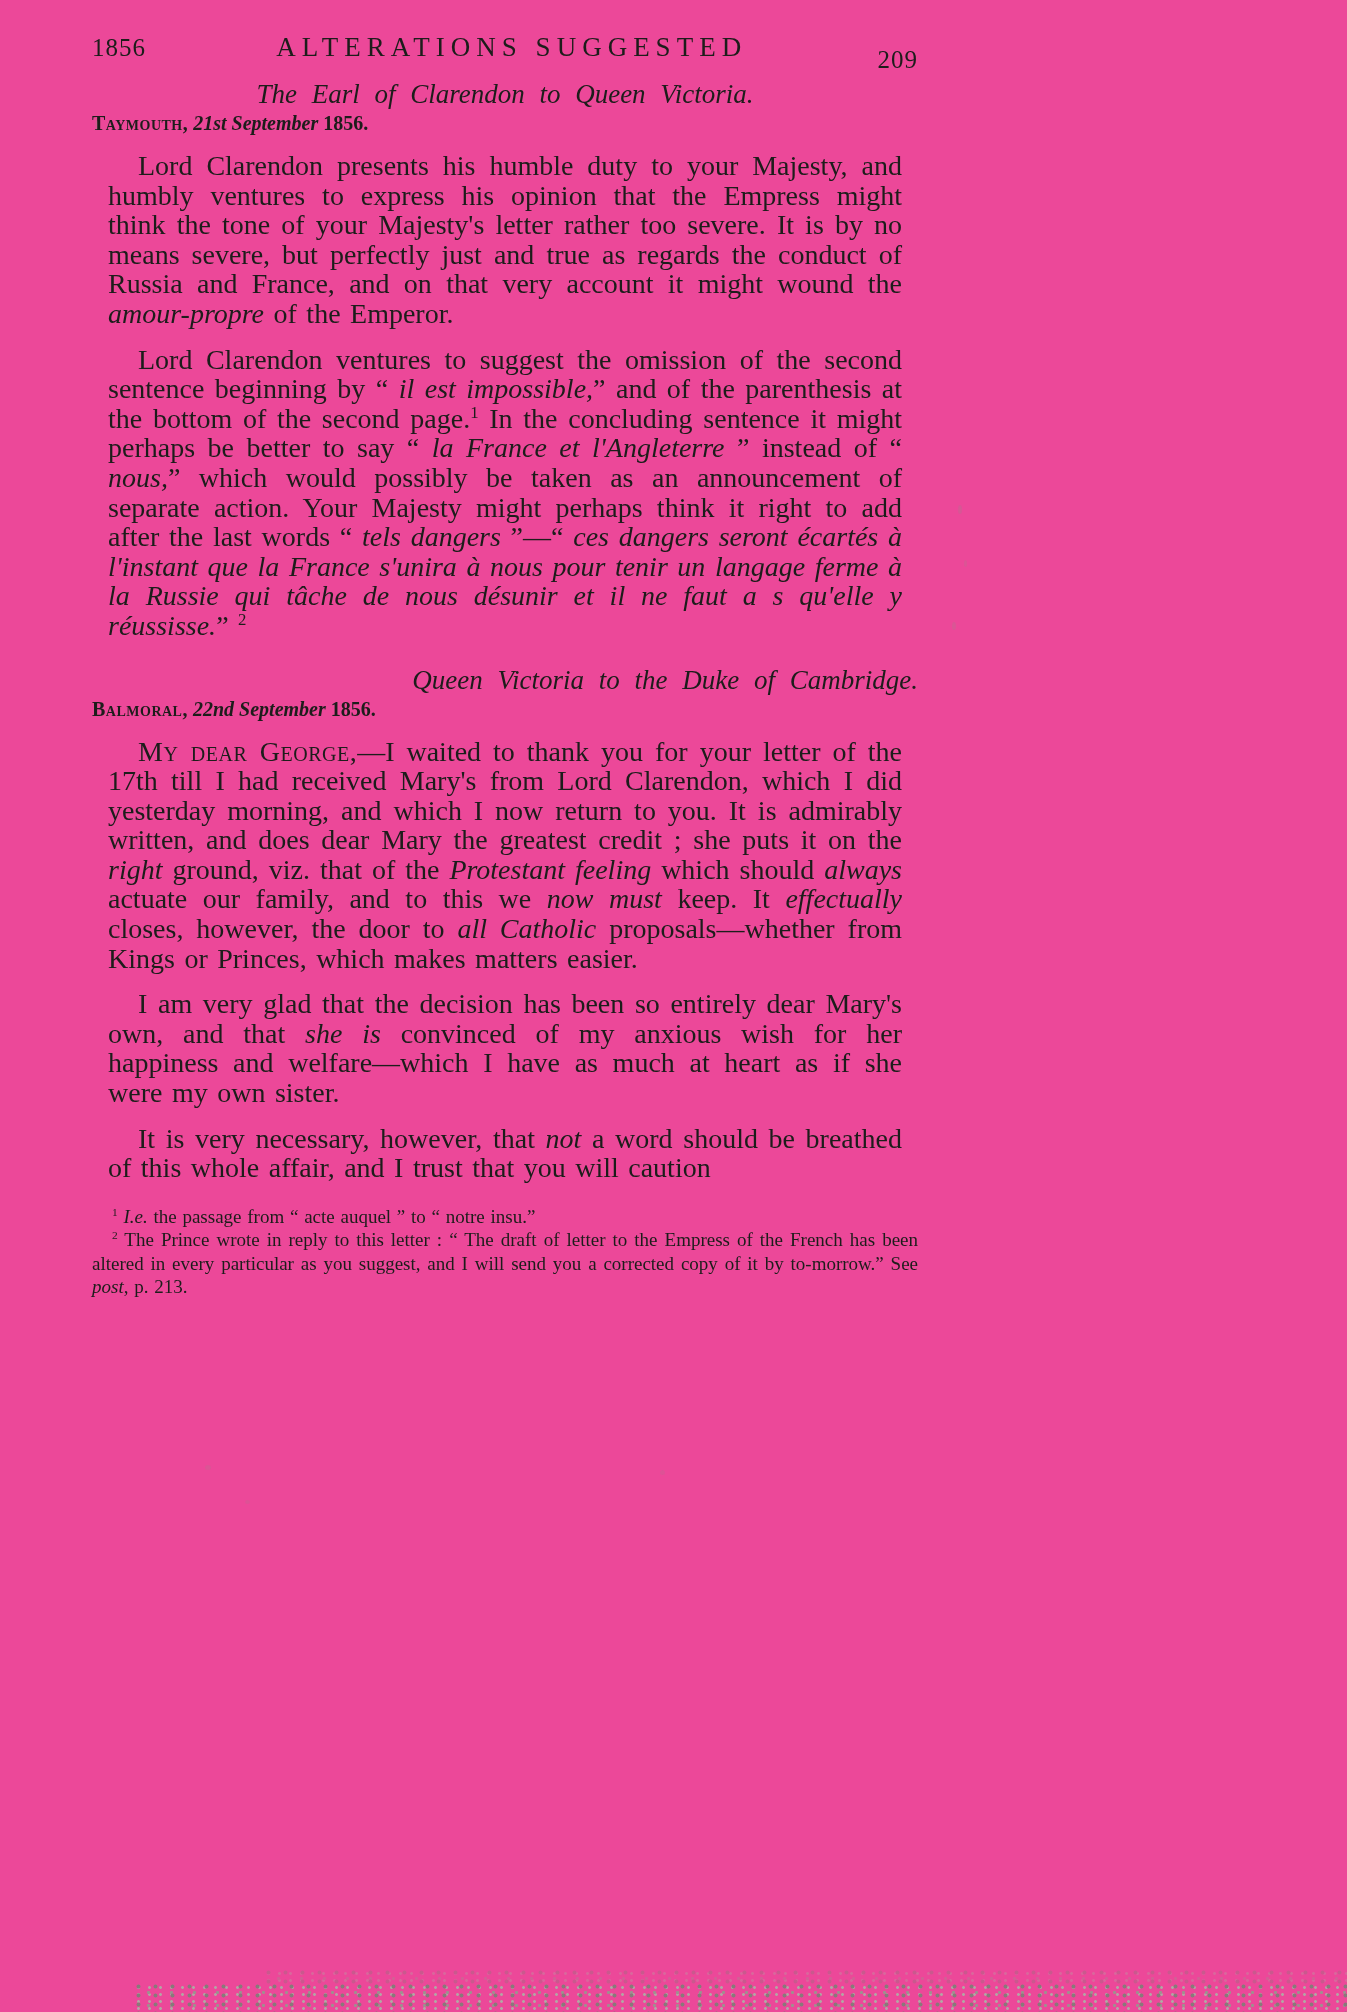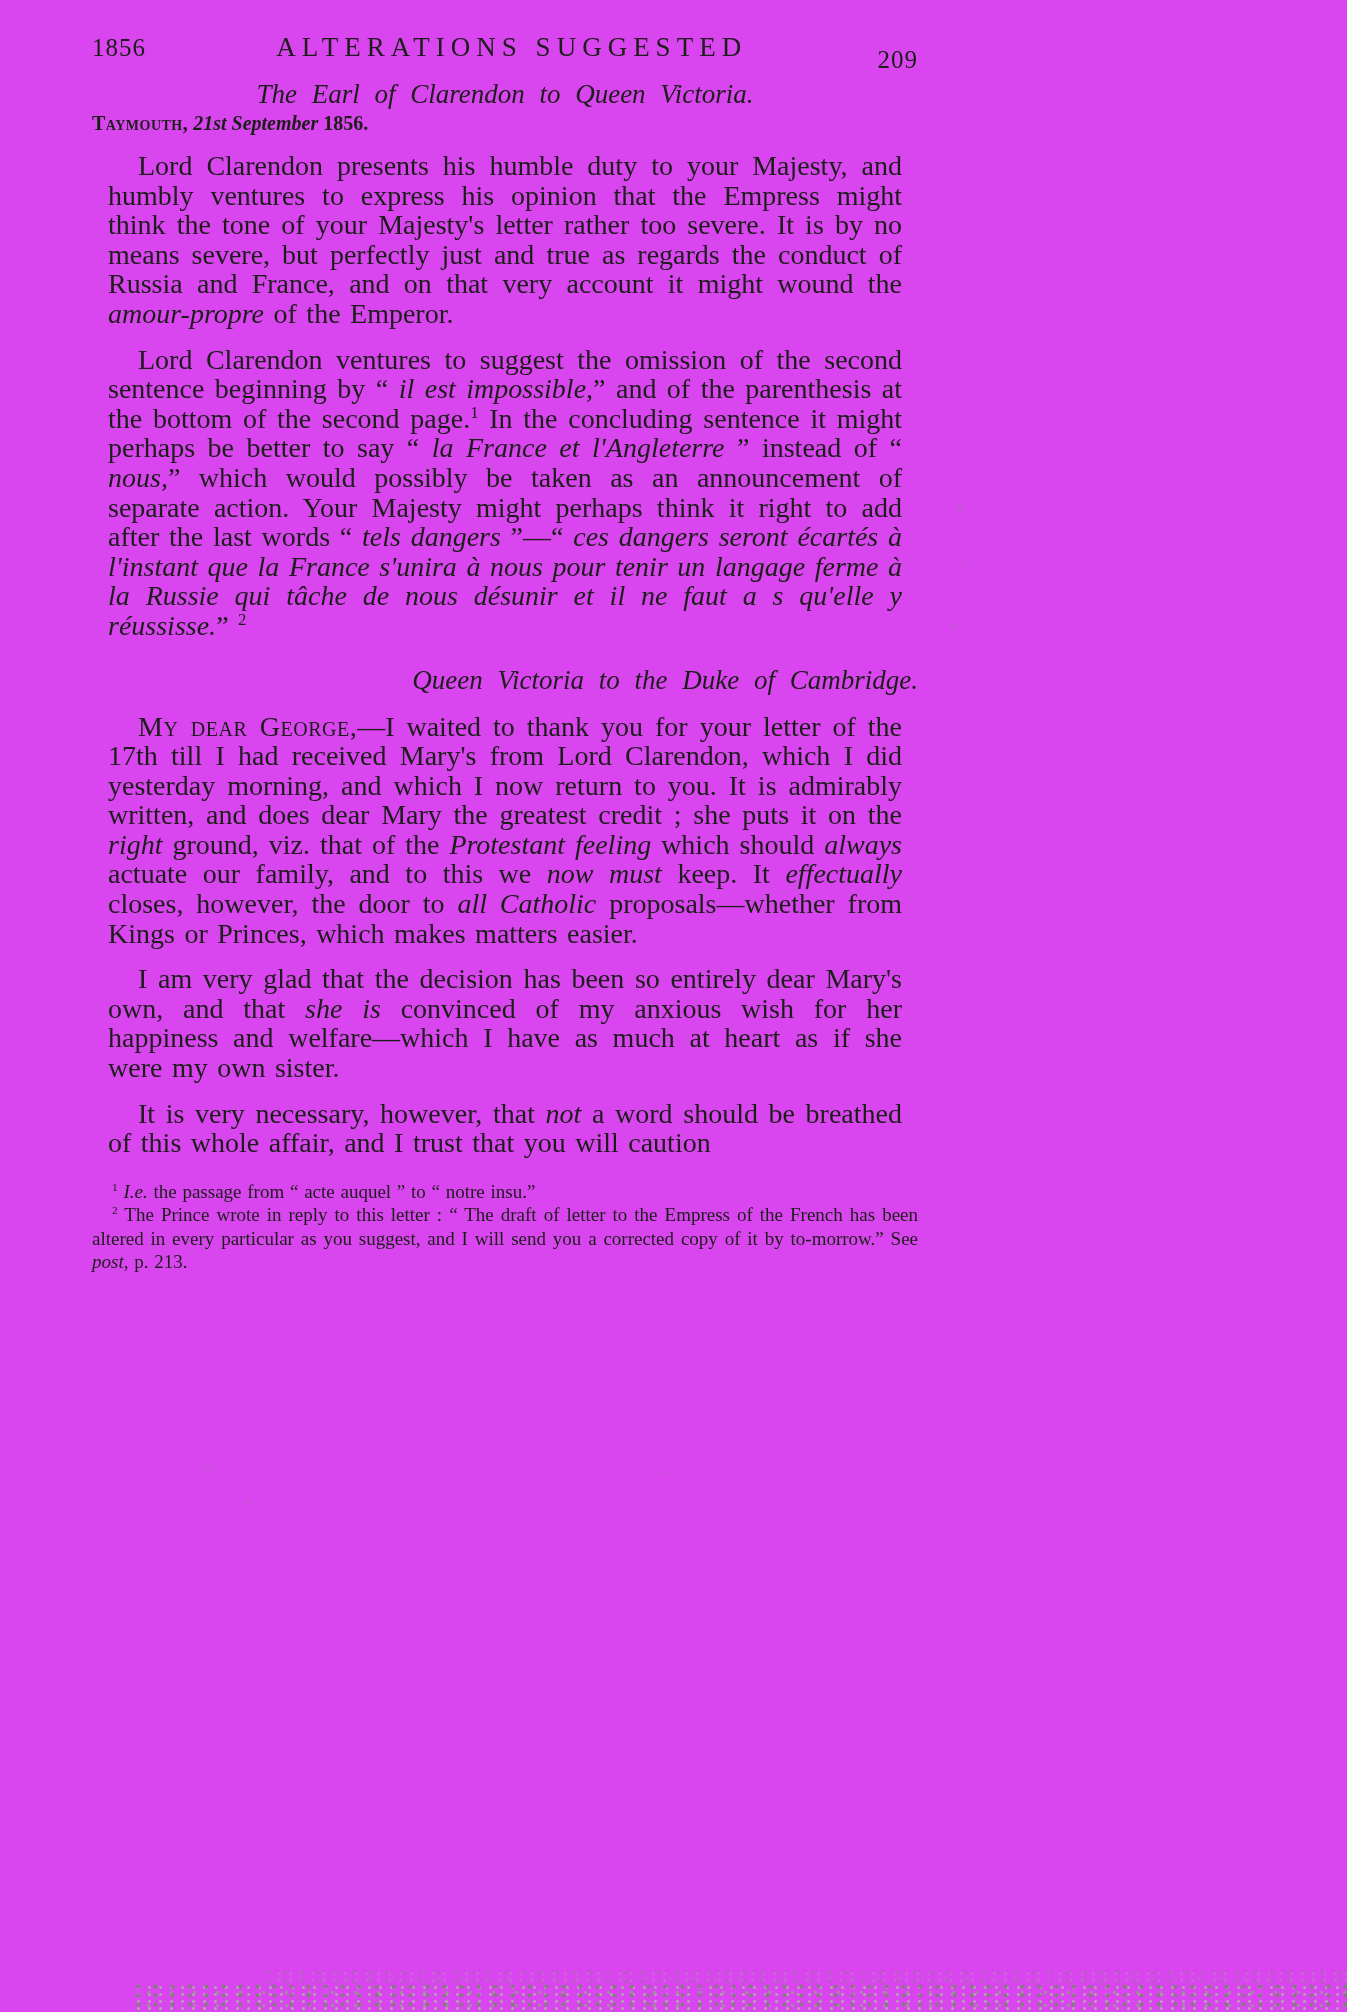--- a/index.html
+++ b/index.html
@@ -1,21 +1,21 @@
 <!DOCTYPE html>
 <html><head>
 <meta charset="utf-8">
 <style>
   html, body { margin: 0; padding: 0; background: #e8e8e4; }
   .page {
     position: relative;
     width: 1347px;
     height: 2012px;
     margin: 0 auto;
-    background: #d946ef;
+    background: #ec4899;
     overflow: hidden;
     font-family: "Liberation Serif", "DejaVu Serif", serif;
     color: #1d1d1b;
   }
   .content {
     position: absolute;
     left: 92px;
     top: 32px;
     width: 826px;
   }
@@ -98,20 +98,21 @@
 
     <section class="letter letter-1">
       <h2 class="letter-heading">The Earl of Clarendon to Queen Victoria.</h2>
       <div class="dateline"><span class="sc">Taymouth,</span><span class="em"> 21st September</span><span> 1856.</span></div>
       <p class="para"><span>Lord Clarendon presents his humble duty to your Majesty, and humbly ventures to express his opinion that the Empress might think the tone of your Majesty's letter rather too severe. It is by no means severe, but perfectly just and true as regards the conduct of Russia and France, and on that very account it might wound the </span><span class="em">amour-propre</span><span> of the Emperor.</span></p>
       <p class="para"><span>Lord Clarendon ventures to suggest the omission of the second sentence beginning by “ </span><span class="em">il est impossible,</span><span>” and of the parenthesis at the bottom of the second page.</span><span class="sup">1</span><span> In the concluding sentence it might perhaps be better to say “ </span><span class="em">la France et l'Angleterre</span><span> ” instead of “ </span><span class="em">nous,</span><span>” which would possibly be taken as an announcement of separate action. Your Majesty might perhaps think it right to add after the last words “ </span><span class="em">tels dangers</span><span> ”—“ </span><span class="em">ces dangers seront écartés à l'instant que la France s'unira à nous pour tenir un langage ferme à la Russie qui tâche de nous désunir et il ne faut a s qu'elle y réussisse.</span><span>” </span><span class="sup">2</span></p>
     </section>
 
     <section class="letter letter-2">
       <h2 class="letter-heading">Queen Victoria to the Duke of Cambridge.</h2>
+      <div class="dateline"><span class="sc">Balmoral,</span><span class="em"> 22nd September</span><span> 1856.</span></div>
       <p class="para"><span class="sc">My dear George,</span><span>—I waited to thank you for your letter of the 17th till I had received Mary's from Lord Clarendon, which I did yesterday morning, and which I now return to you. It is admirably written, and does dear Mary the greatest credit ; she puts it on the </span><span class="em">right</span><span> ground, viz. that of the </span><span class="em">Protestant feeling</span><span> which should </span><span class="em">always</span><span> actuate our family, and to this we </span><span class="em">now must</span><span> keep. It </span><span class="em">effectually</span><span> closes, however, the door to </span><span class="em">all Catholic</span><span> proposals—whether from Kings or Princes, which makes matters easier.</span></p>
       <p class="para"><span>I am very glad that the decision has been so entirely dear Mary's own, and that </span><span class="em">she is</span><span> convinced of my anxious wish for her happiness and welfare—which I have as much at heart as if she were my own sister.</span></p>
       <p class="para"><span>It is very necessary, however, that </span><span class="em">not</span><span> a word should be breathed of this whole affair, and I trust that you will caution</span></p>
     </section>
 
     <div class="footnotes">
       <p class="footnote"><span class="sup">1</span><span> </span><span class="em">I.e.</span><span> the passage from “ acte auquel ” to “ notre insu.”</span></p>
       <p class="footnote"><span class="sup">2</span><span> The Prince wrote in reply to this letter : “ The draft of letter to the Empress of the French has been altered in every particular as you suggest, and I will send you a corrected copy of it by to-morrow.”  See </span><span class="em">post</span><span>, p. 213.</span></p>
     </div>
 

